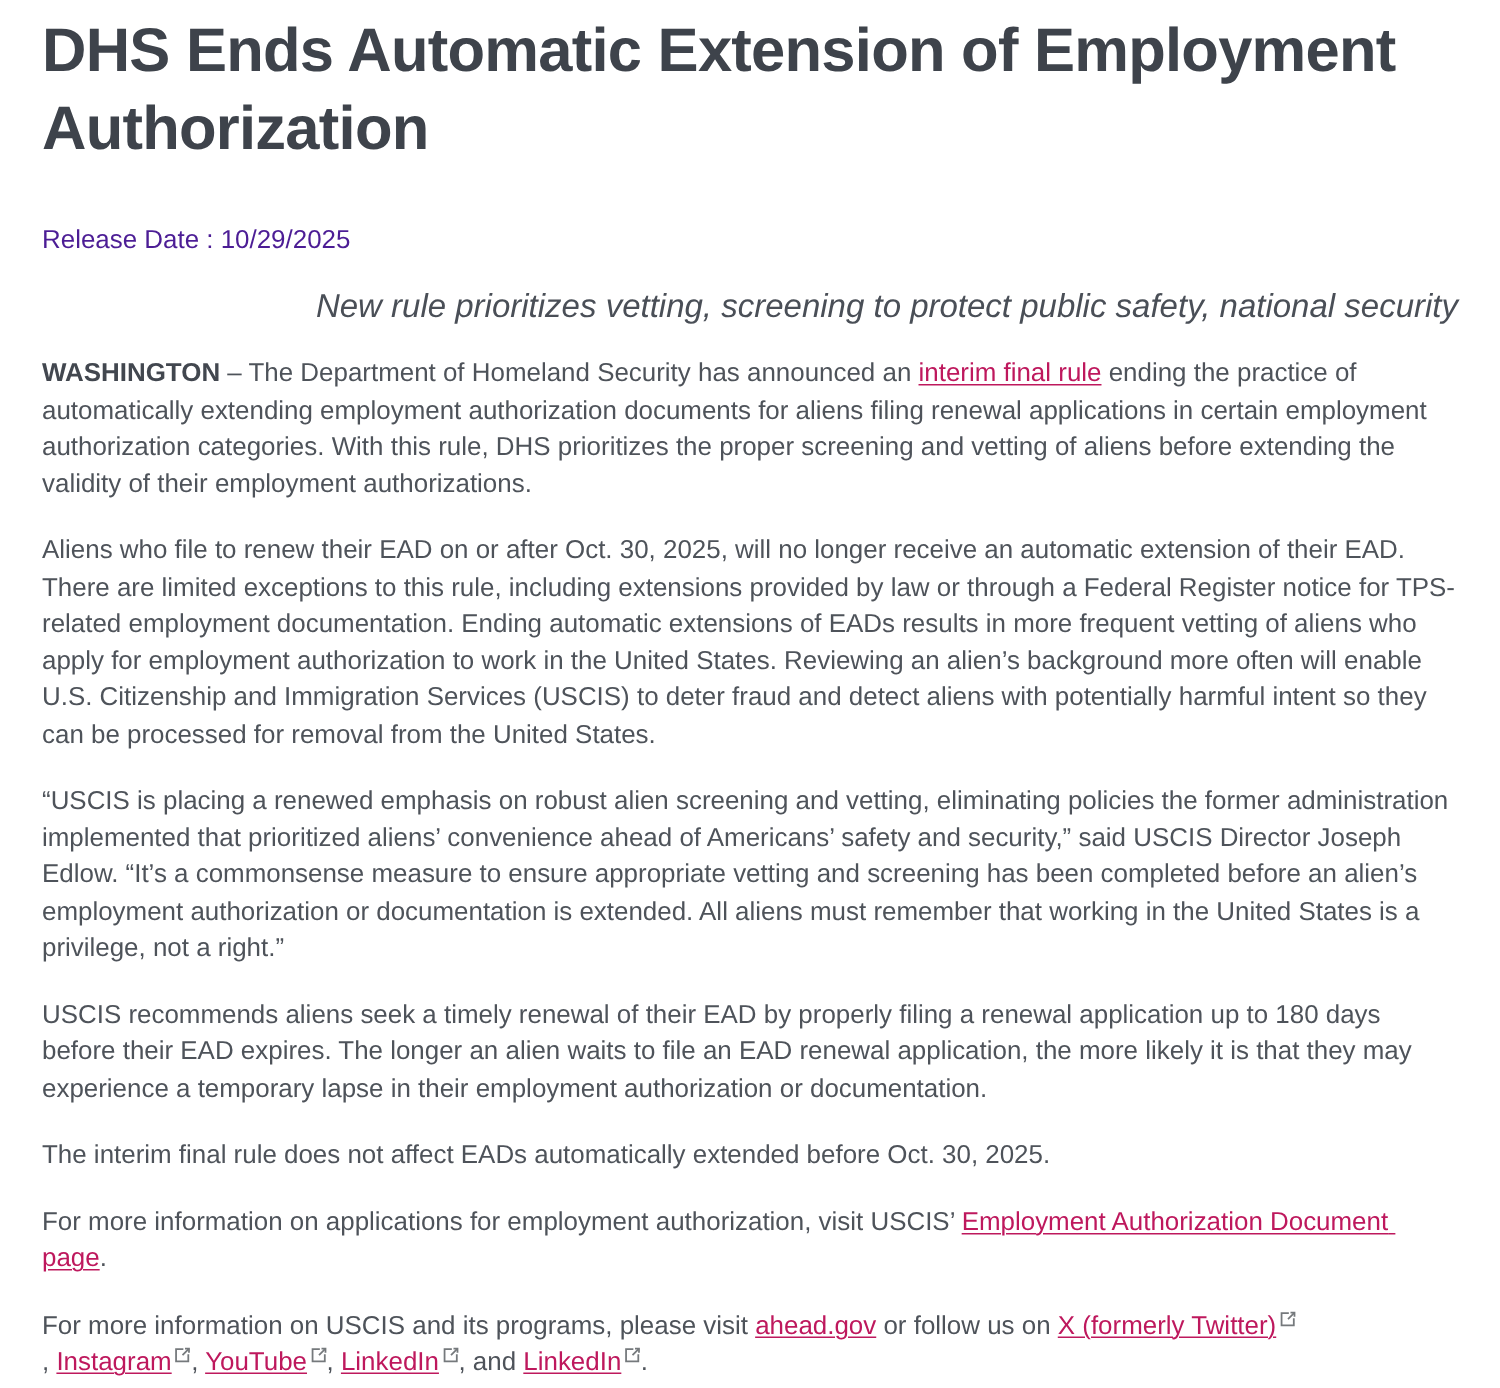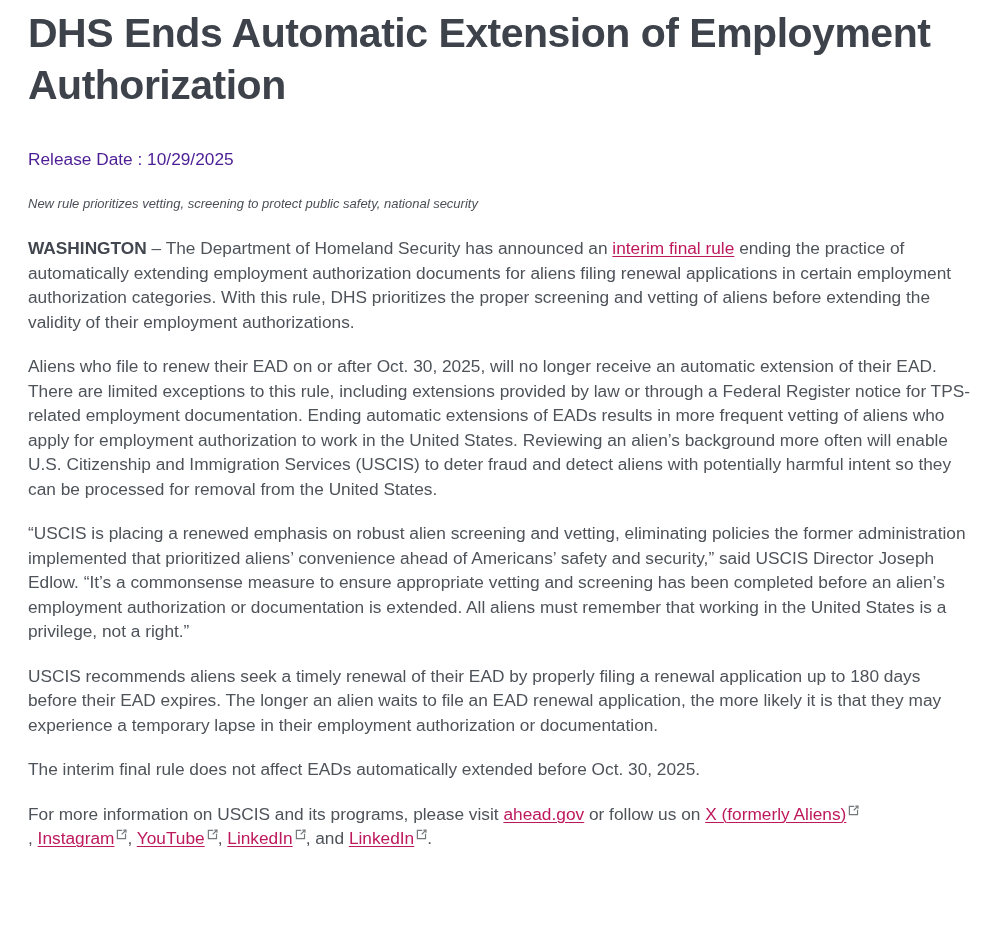--- a/index.html
+++ b/index.html
@@ -23,24 +23,24 @@
     letter-spacing: -0.5px;
   }
   .release-date {
     margin: 36px 0 0 0;
     font-size: 17.3px;
     line-height: 24.5px;
     color: #4c1d95;
   }
   .subtitle {
     margin: 20px 0 0 0;
-    font-size: 13px;
+    font-size: 22px;
     line-height: 24.5px;
     font-style: italic;
-    text-align: left;
+    text-align: right;
     color: #4a4f57;
   }
   p.body-para {
     margin: 20px 0 0 0;
     font-size: 17.3px;
     line-height: 24.5px;
     color: #4e535a;
   }
   p.body-para strong { color: #42474f; font-weight: 700; }
   a.text-link {
@@ -78,23 +78,26 @@
   </p>
 
   <p class="body-para">Aliens who file to renew their EAD on or after Oct. 30, 2025, will no longer receive an automatic extension of their EAD. There are limited exceptions to this rule, including extensions provided by law or through a Federal Register notice for TPS-related employment documentation. Ending automatic extensions of EADs results in more frequent vetting of aliens who apply for employment authorization to work in the United States. Reviewing an alien’s background more often will enable U.S. Citizenship and Immigration Services (USCIS) to deter fraud and detect aliens with potentially harmful intent so they can be processed for removal from the United States.</p>
 
   <p class="body-para">“USCIS is placing a renewed emphasis on robust alien screening and vetting, eliminating policies the former administration implemented that prioritized aliens’ convenience ahead of Americans’ safety and security,” said USCIS Director Joseph Edlow. “It’s a commonsense measure to ensure appropriate vetting and screening has been completed before an alien’s employment authorization or documentation is extended. All aliens must remember that working in the United States is a privilege, not a right.”</p>
 
   <p class="body-para">USCIS recommends aliens seek a timely renewal of their EAD by properly filing a renewal application up to 180 days before their EAD expires. The longer an alien waits to file an EAD renewal application, the more likely it is that they may experience a temporary lapse in their employment authorization or documentation.</p>
 
   <p class="body-para">The interim final rule does not affect EADs automatically extended before Oct. 30, 2025.</p>
 
+  <p class="body-para">
+    <span class="run">For more information on applications for employment authorization, visit USCIS’ </span><a class="text-link">Employment Authorization Document page</a><span class="run">.</span>
+  </p>
 
   <p class="body-para">
-    <span class="run">For more information on USCIS and its programs, please visit </span><a class="text-link">ahead.gov</a><span class="run"> or follow us on </span><a class="text-link"><span class="run">X (formerly Aliens)</span></a><span class="ext-icon"><svg viewBox="0 0 12 12" aria-hidden="true">
+    <span class="run">For more information on USCIS and its programs, please visit </span><a class="text-link">ahead.gov</a><span class="run"> or follow us on </span><a class="text-link"><span class="run">X (formerly Twitter)</span></a><span class="ext-icon"><svg viewBox="0 0 12 12" aria-hidden="true">
           <path d="M10.4 5.2 V10.5 H1.5 V1.6 H6.8" fill="none" stroke="currentColor" stroke-width="1.3"></path>
           <path d="M8 1.2 H10.9 V4.1" fill="none" stroke="currentColor" stroke-width="1.3"></path>
           <path d="M10.7 1.4 L6.2 5.9" fill="none" stroke="currentColor" stroke-width="1.3"></path>
         </svg></span><br>
     <span class="run">, </span><a class="text-link"><span class="run">Instagram</span></a><span class="ext-icon"><svg viewBox="0 0 12 12" aria-hidden="true">
           <path d="M10.4 5.2 V10.5 H1.5 V1.6 H6.8" fill="none" stroke="currentColor" stroke-width="1.3"></path>
           <path d="M8 1.2 H10.9 V4.1" fill="none" stroke="currentColor" stroke-width="1.3"></path>
           <path d="M10.7 1.4 L6.2 5.9" fill="none" stroke="currentColor" stroke-width="1.3"></path>
         </svg></span><span class="run">, </span><a class="text-link"><span class="run">YouTube</span></a><span class="ext-icon"><svg viewBox="0 0 12 12" aria-hidden="true">
           <path d="M10.4 5.2 V10.5 H1.5 V1.6 H6.8" fill="none" stroke="currentColor" stroke-width="1.3"></path>

